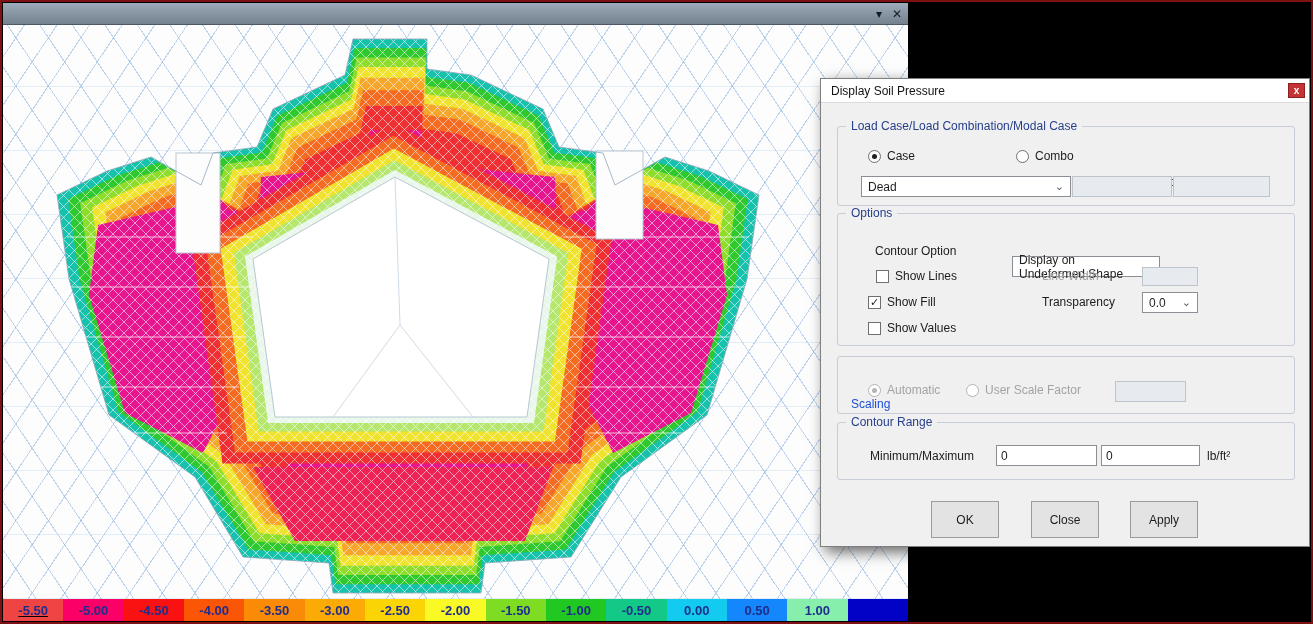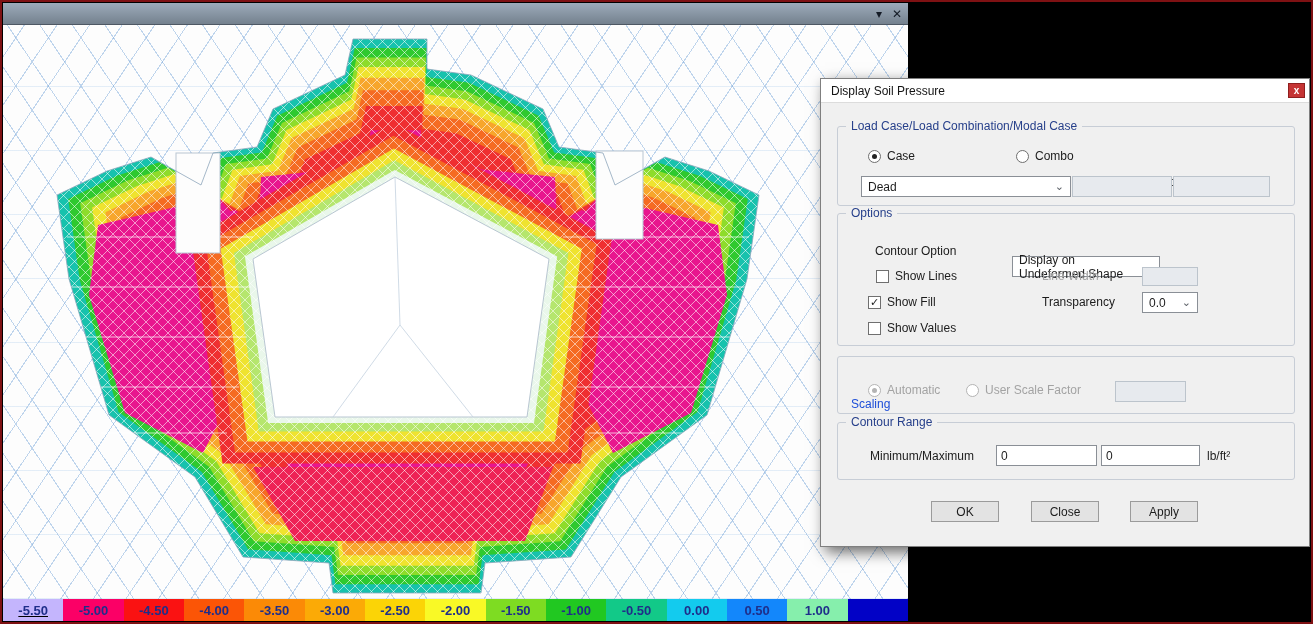--- a/index.html
+++ b/index.html
@@ -51,21 +51,21 @@
     display:flex; align-items:center; justify-content:center; font-size:11px; color:#1d1d1d; line-height:11px; }
 
   .dropdown { position:absolute; height:21px; background:#fff; border:1px solid #8a8f96; display:flex; align-items:center;
     padding:0 6px; font-size:12px; color:#1c1c1c; }
   .dropdown .chev { margin-left:auto; color:#5a5f66; font-size:11px; }
 
   .tf { position:absolute; height:21px; background:#fff; border:1px solid #8a8f96; font-size:12px; color:#1c1c1c;
     padding:0 4px; font-family:"Liberation Sans", sans-serif; }
   .tf.dis { background:#e7eaee; border-color:#bcc4cc; }
 
-  .btn { position:absolute; width:68px; height:21px; background:#e3e3e3; border:1px solid #9b9b9b; font-size:12px;
+  .btn { position:absolute; width:68px; height:37px; background:#e3e3e3; border:1px solid #9b9b9b; font-size:12px;
     color:#1c1c1c; display:flex; align-items:center; justify-content:center; }
 </style>
 </head>
 <body>
 
 <div class="frame">
 
   <div class="main-window">
 
     <div class="titlebar">
@@ -129,21 +129,21 @@
 
         <g fill="none">
           <use href="#blob" stroke="#8fa6bb" stroke-width="1" opacity="0.8"></use>
           <use href="#hole" stroke="#b9c6d2" stroke-width="1"></use>
           <path d="M330,392 L397,300 M470,392 L397,300 M392,152 L397,300" stroke="#c4d2e0" stroke-width="0.8"></path>
         </g>
       </svg>
     </div>
 
     <div class="legend">
-        <div class="legend-seg" style="background: #c4b5fd; text-decoration: underline;">
+        <div class="legend-seg" style="background: #ef4444; text-decoration: underline;">
           <span class="legend-label" style="color: rgb(31, 46, 138);">-5.50</span>
         </div>
         <div class="legend-seg" style="background: rgb(251, 0, 102);">
           <span class="legend-label" style="color: rgb(31, 46, 138);">-5.00</span>
         </div>
         <div class="legend-seg" style="background: rgb(250, 18, 18);">
           <span class="legend-label" style="color: rgb(31, 46, 138);">-4.50</span>
         </div>
         <div class="legend-seg" style="background: rgb(251, 85, 6);">
           <span class="legend-label" style="color: rgb(31, 46, 138);">-4.00</span>

